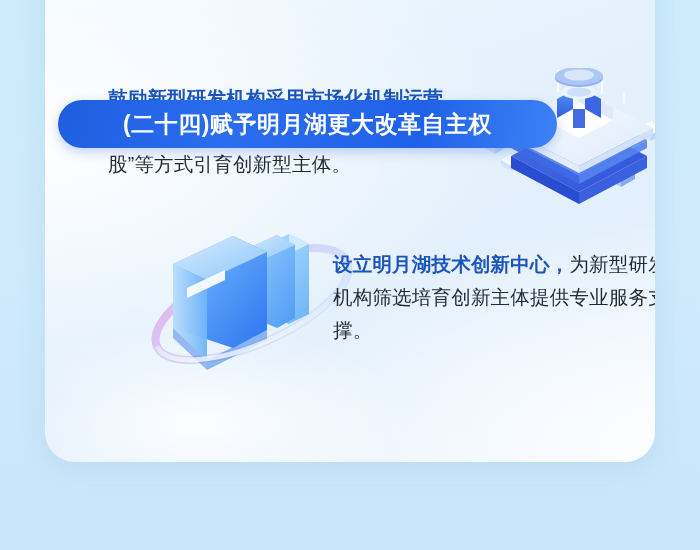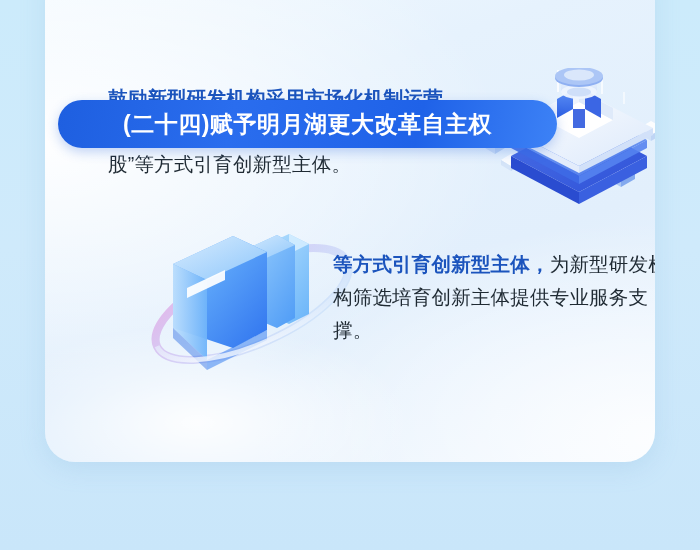--- a/index.html
+++ b/index.html
@@ -232,20 +232,20 @@
         <path d="M 11 82 A 104 40 0 0 0 219 82" fill="none" stroke="url(#ringG2)" stroke-width="5" opacity=".9"></path>
       </g>
     </svg>
   </div>
 
   <p class="para" id="para-1">
     <span class="lead">鼓励新型研发机构采用市场化机制运营，</span><span>重点支持采用直投、“拨投结合”“团队控股”等方式引育创新型主体。</span>
   </p>
 
   <p class="para" id="para-2">
-    <span class="lead">等方式引育创新型主体，</span><span>为新型研发机构筛选培育创新主体提供专业服务支撑。</span>
+    <span class="lead">设立明月湖技术创新中心，</span><span>为新型研发机构筛选培育创新主体提供专业服务支撑。</span>
   </p>
 
 </div>
 
 <div id="title-pill">
   <span class="title-text">(二十四)赋予明月湖更大改革自主权</span>
 </div>
 
 </body></html>

